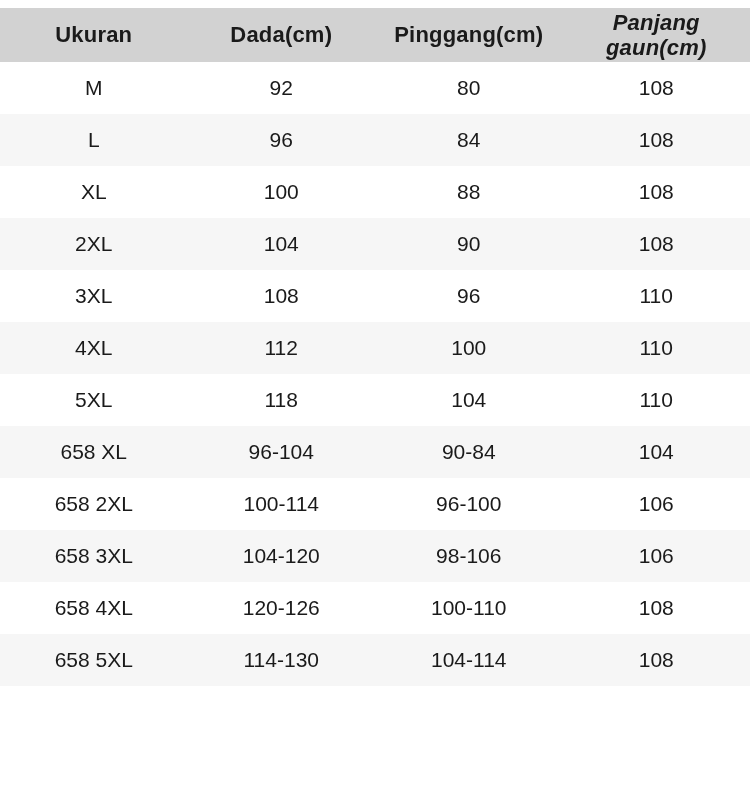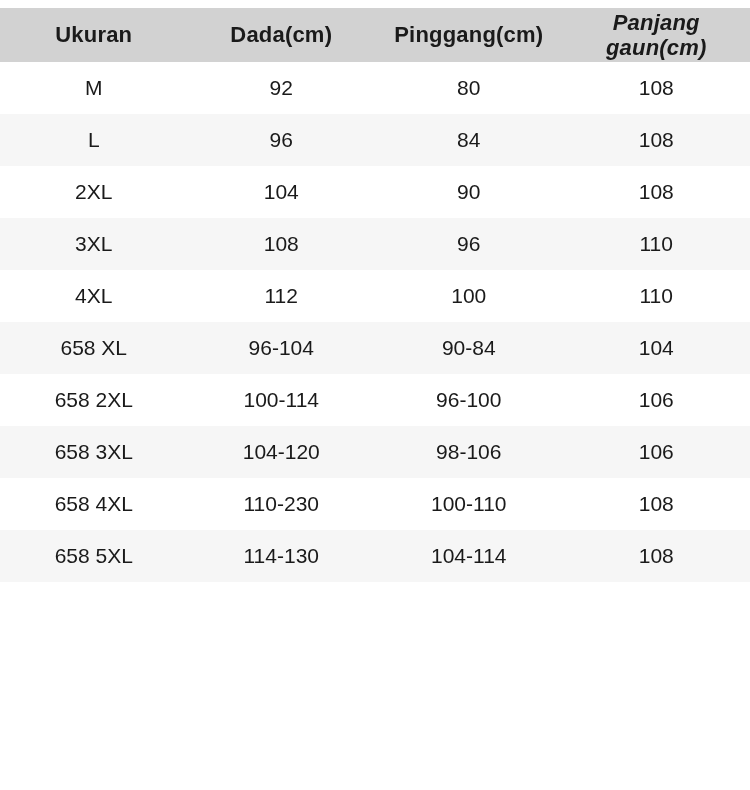--- a/index.html
+++ b/index.html
@@ -79,35 +79,47 @@
           <td>80</td>
           <td>108</td>
         </tr>
         <tr>
           <td>L</td>
           <td>96</td>
           <td>84</td>
           <td>108</td>
         </tr>
         <tr>
+          <td>XL</td>
+          <td>100</td>
+          <td>88</td>
+          <td>108</td>
+        </tr>
+        <tr>
           <td>2XL</td>
           <td>104</td>
           <td>90</td>
           <td>108</td>
         </tr>
         <tr>
           <td>3XL</td>
           <td>108</td>
           <td>96</td>
           <td>110</td>
         </tr>
         <tr>
           <td>4XL</td>
           <td>112</td>
           <td>100</td>
+          <td>110</td>
+        </tr>
+        <tr>
+          <td>5XL</td>
+          <td>118</td>
+          <td>104</td>
           <td>110</td>
         </tr>
         <tr>
           <td>658 XL</td>
           <td>96-104</td>
           <td>90-84</td>
           <td>104</td>
         </tr>
         <tr>
           <td>658 2XL</td>
@@ -116,21 +128,21 @@
           <td>106</td>
         </tr>
         <tr>
           <td>658 3XL</td>
           <td>104-120</td>
           <td>98-106</td>
           <td>106</td>
         </tr>
         <tr>
           <td>658 4XL</td>
-          <td>110-230</td>
+          <td>120-126</td>
           <td>100-110</td>
           <td>108</td>
         </tr>
         <tr>
           <td>658 5XL</td>
           <td>114-130</td>
           <td>104-114</td>
           <td>108</td>
         </tr>
       </tbody>

